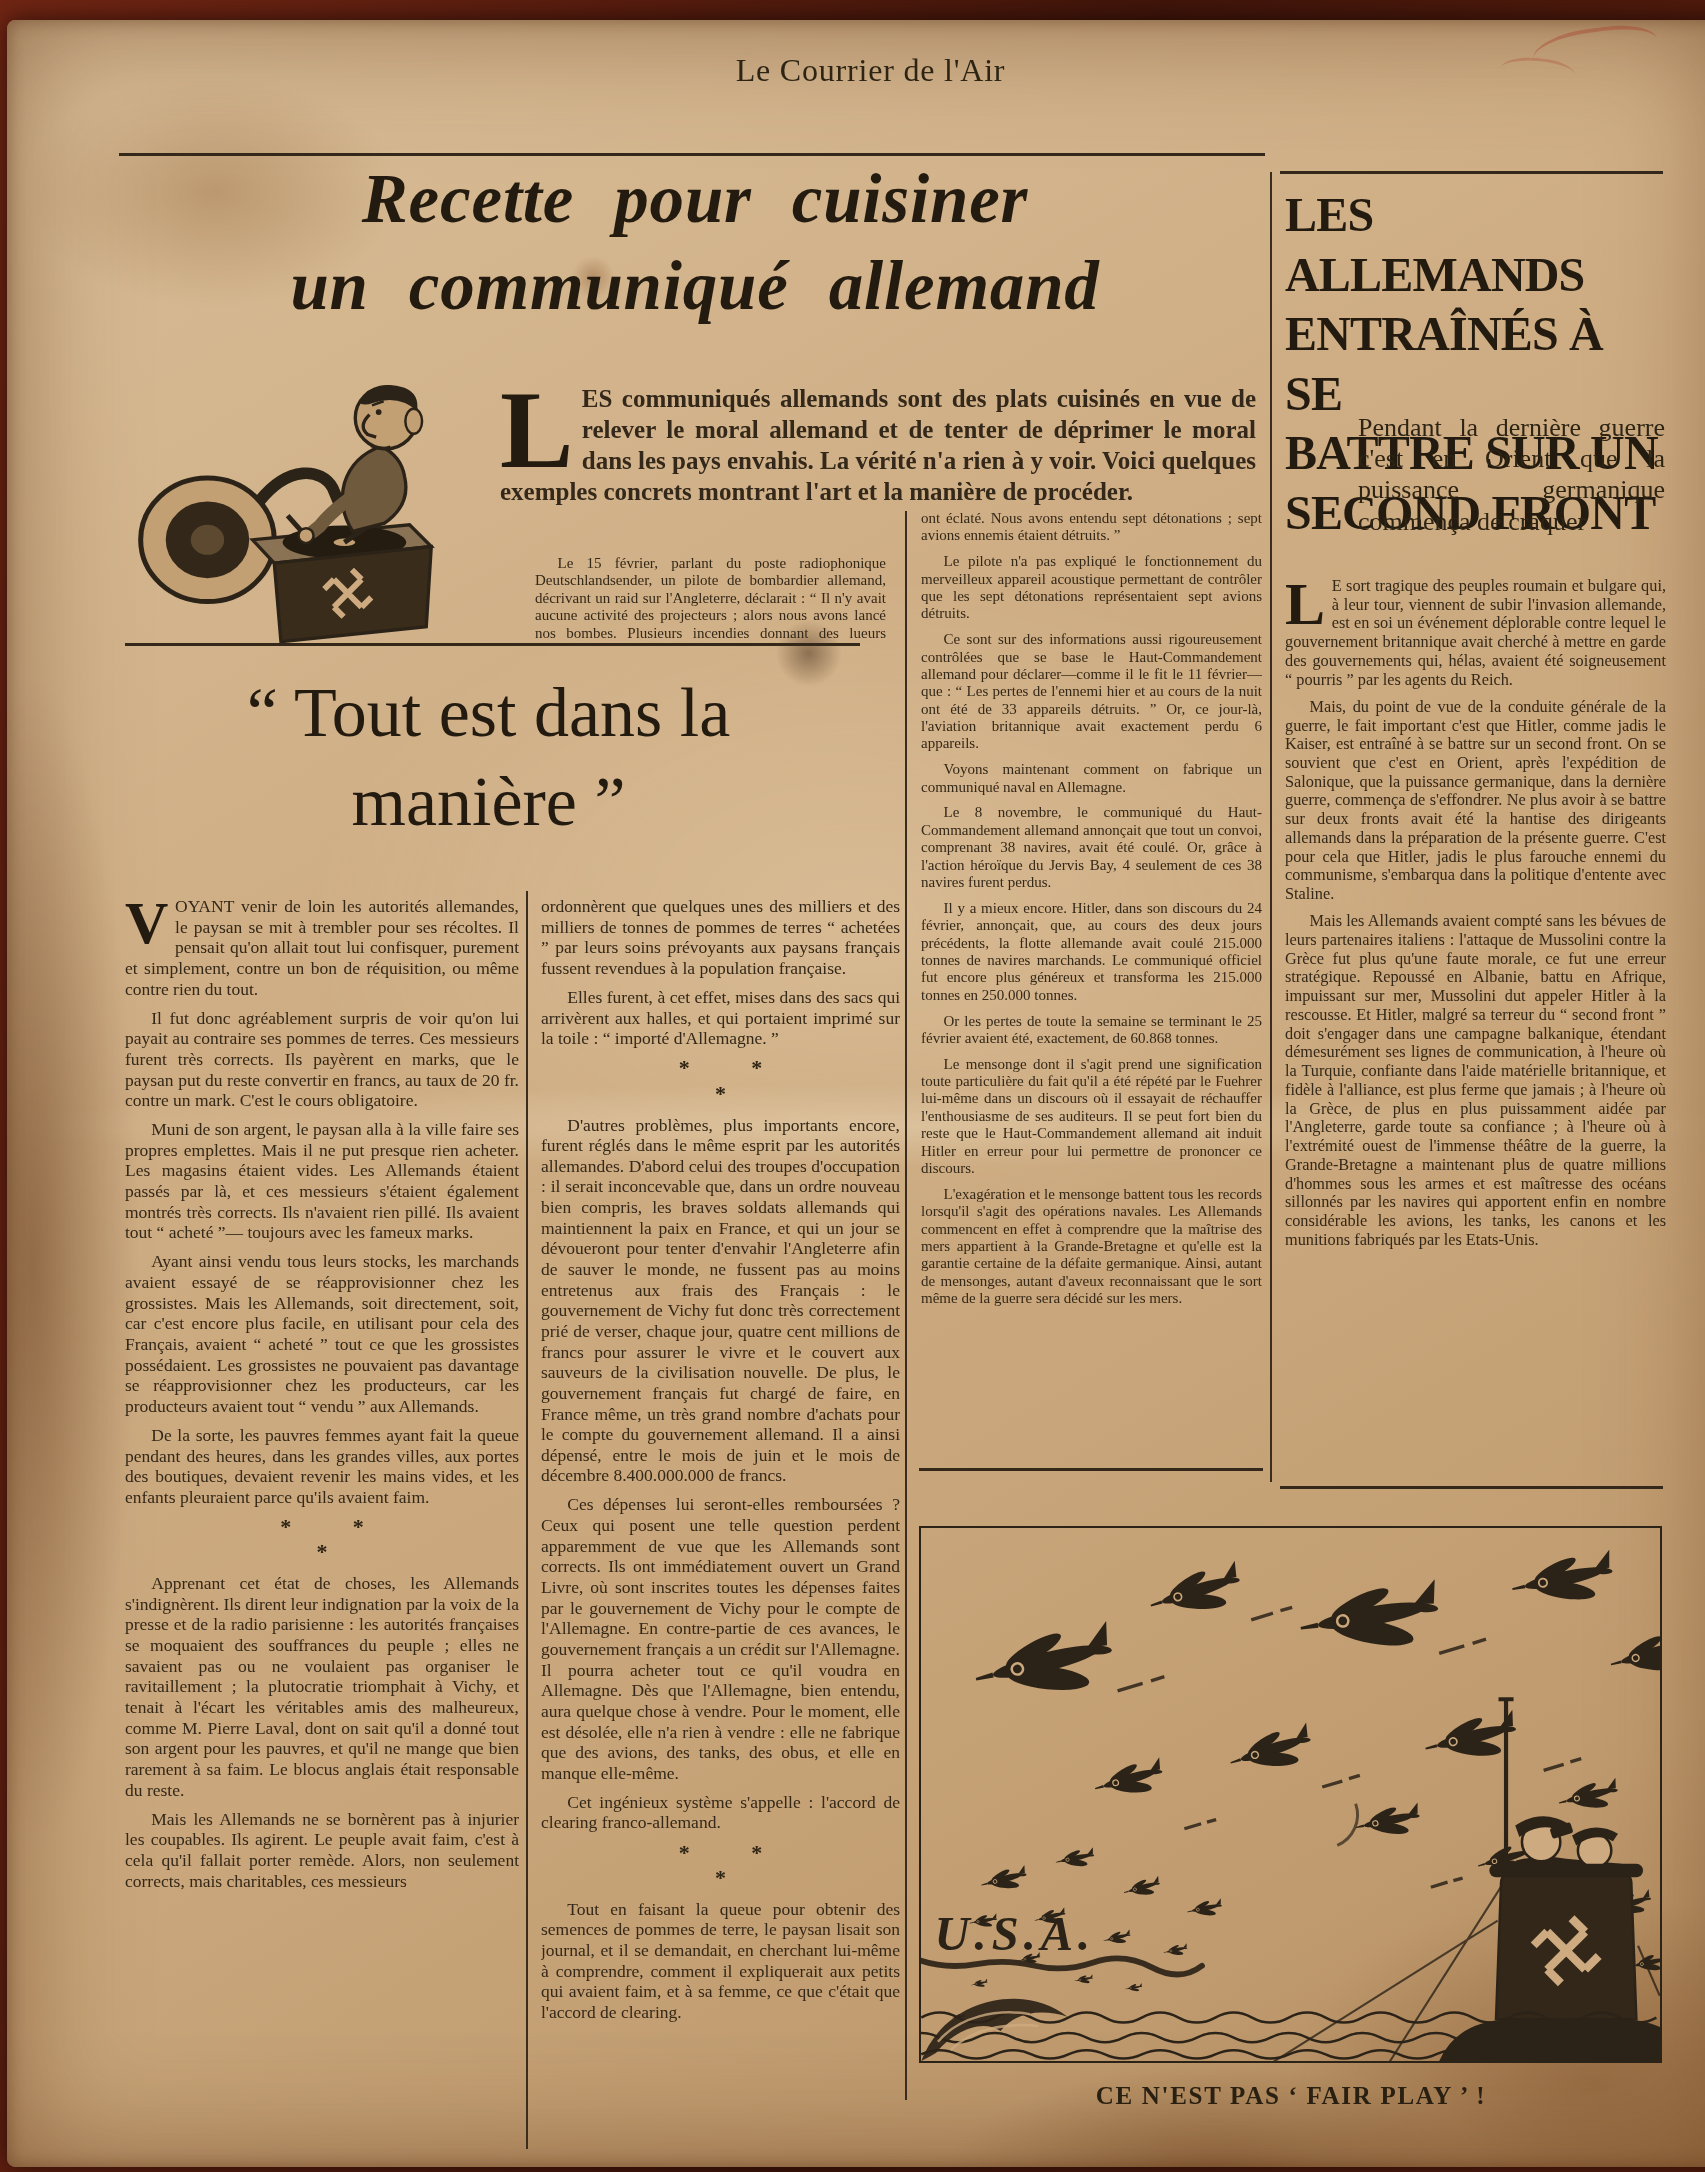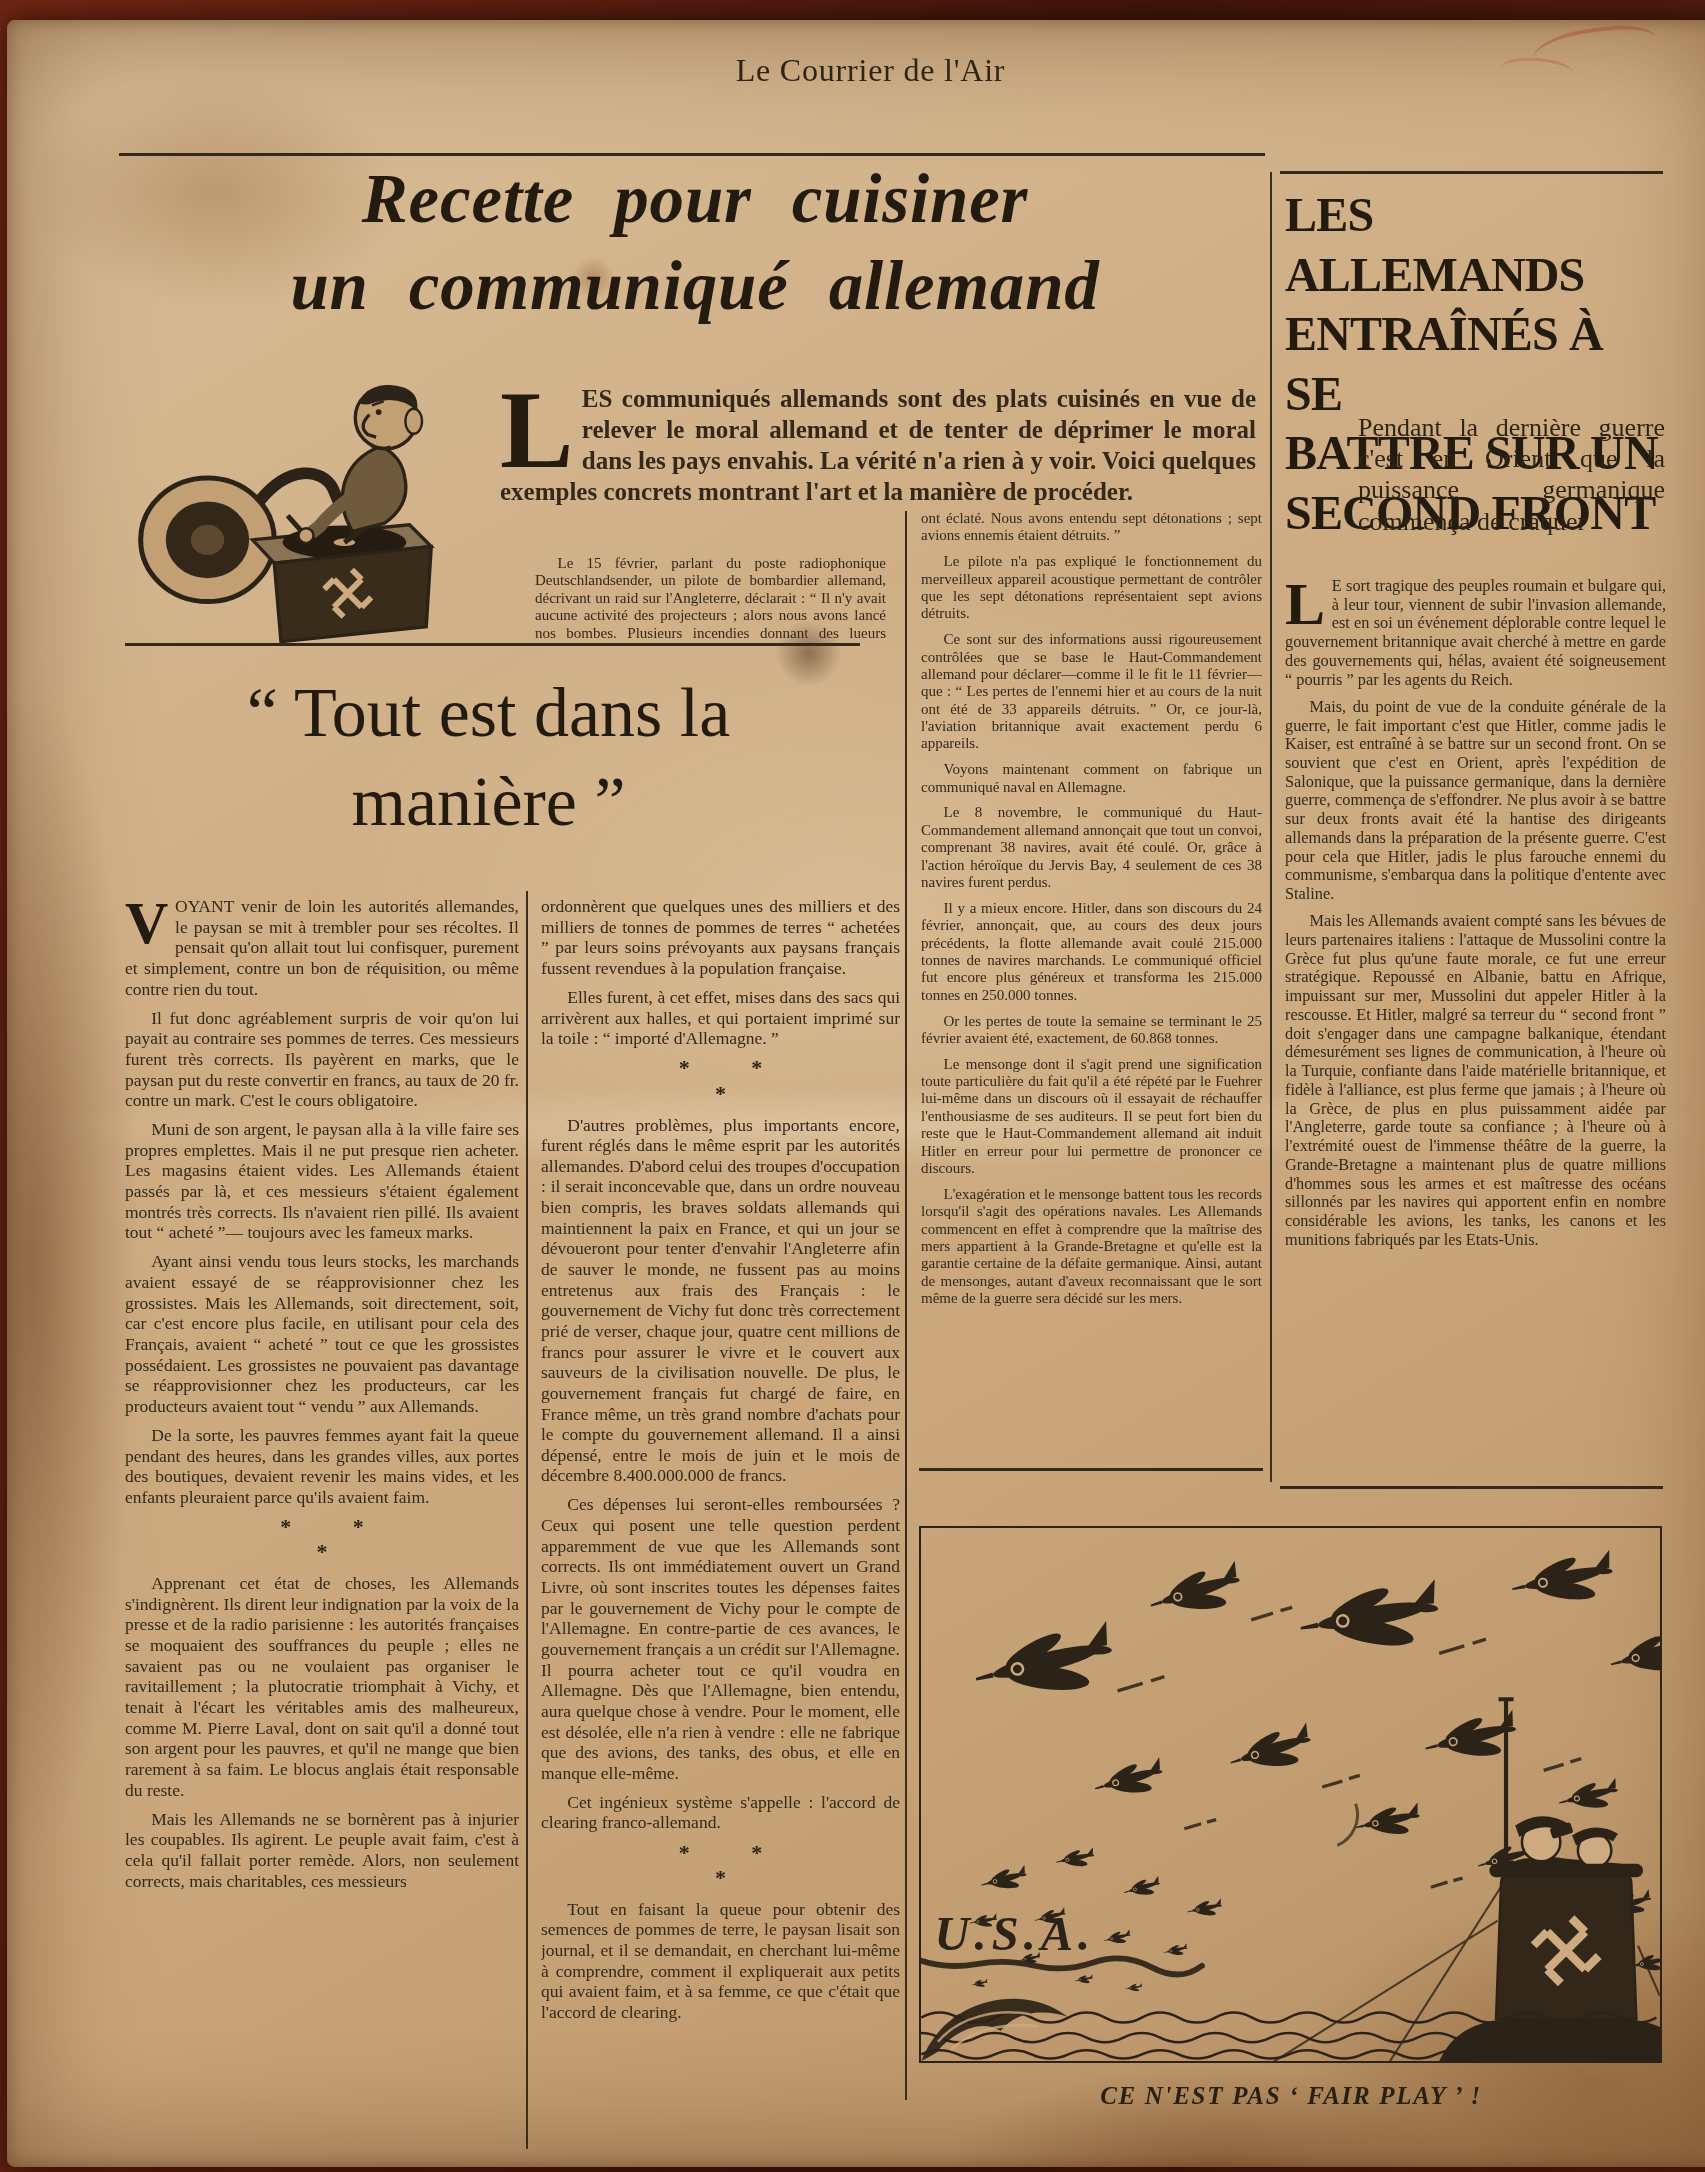--- a/index.html
+++ b/index.html
@@ -38,21 +38,21 @@
   .orn{text-align:center;text-indent:0 !important;color:#2e2414;font-weight:bold;margin:6.7px 0 10px 0;}
   .orn span{display:block;font-size:22px;line-height:1;}
   .orn .pair{letter-spacing:28px;padding-left:28px;}
   .orn .single{margin-top:3.3px;}
   .sf-head{left:1285px;top:185px;width:384px;font-size:48px;font-weight:bold;line-height:1.24;
     letter-spacing:-0.8px;color:#241b10;}
   .sf-head span{display:block;}
   .sf-sub{left:1358px;top:412px;width:307px;font-size:26px;line-height:1.2;text-align:justify;color:#2e2414;}
   .cartoon-box{left:919px;top:1526px;width:739px;height:533px;border:2.5px solid #2c2318;overflow:hidden;}
   .caption{left:919px;top:2082px;width:744px;text-align:center;font-size:25px;font-weight:bold;
-    font-style:italic;letter-spacing:1.7px;color:#2a2012;}
+    letter-spacing:1.7px;color:#2a2012;}
   .redmark{left:1533px;top:28px;width:125px;height:43px;border-top:4.2px solid rgba(165,35,22,.30);
     border-radius:50% 40% 0 0;transform:rotate(-7deg);}
   .redmark2{left:1500px;top:58px;width:75px;height:25px;border-top:3.3px solid rgba(165,35,22,.22);
     border-radius:50%;transform:rotate(5deg);}
   svg{display:block;}
 </style>
 </head>
 <body>
 
 <div class="stage">

